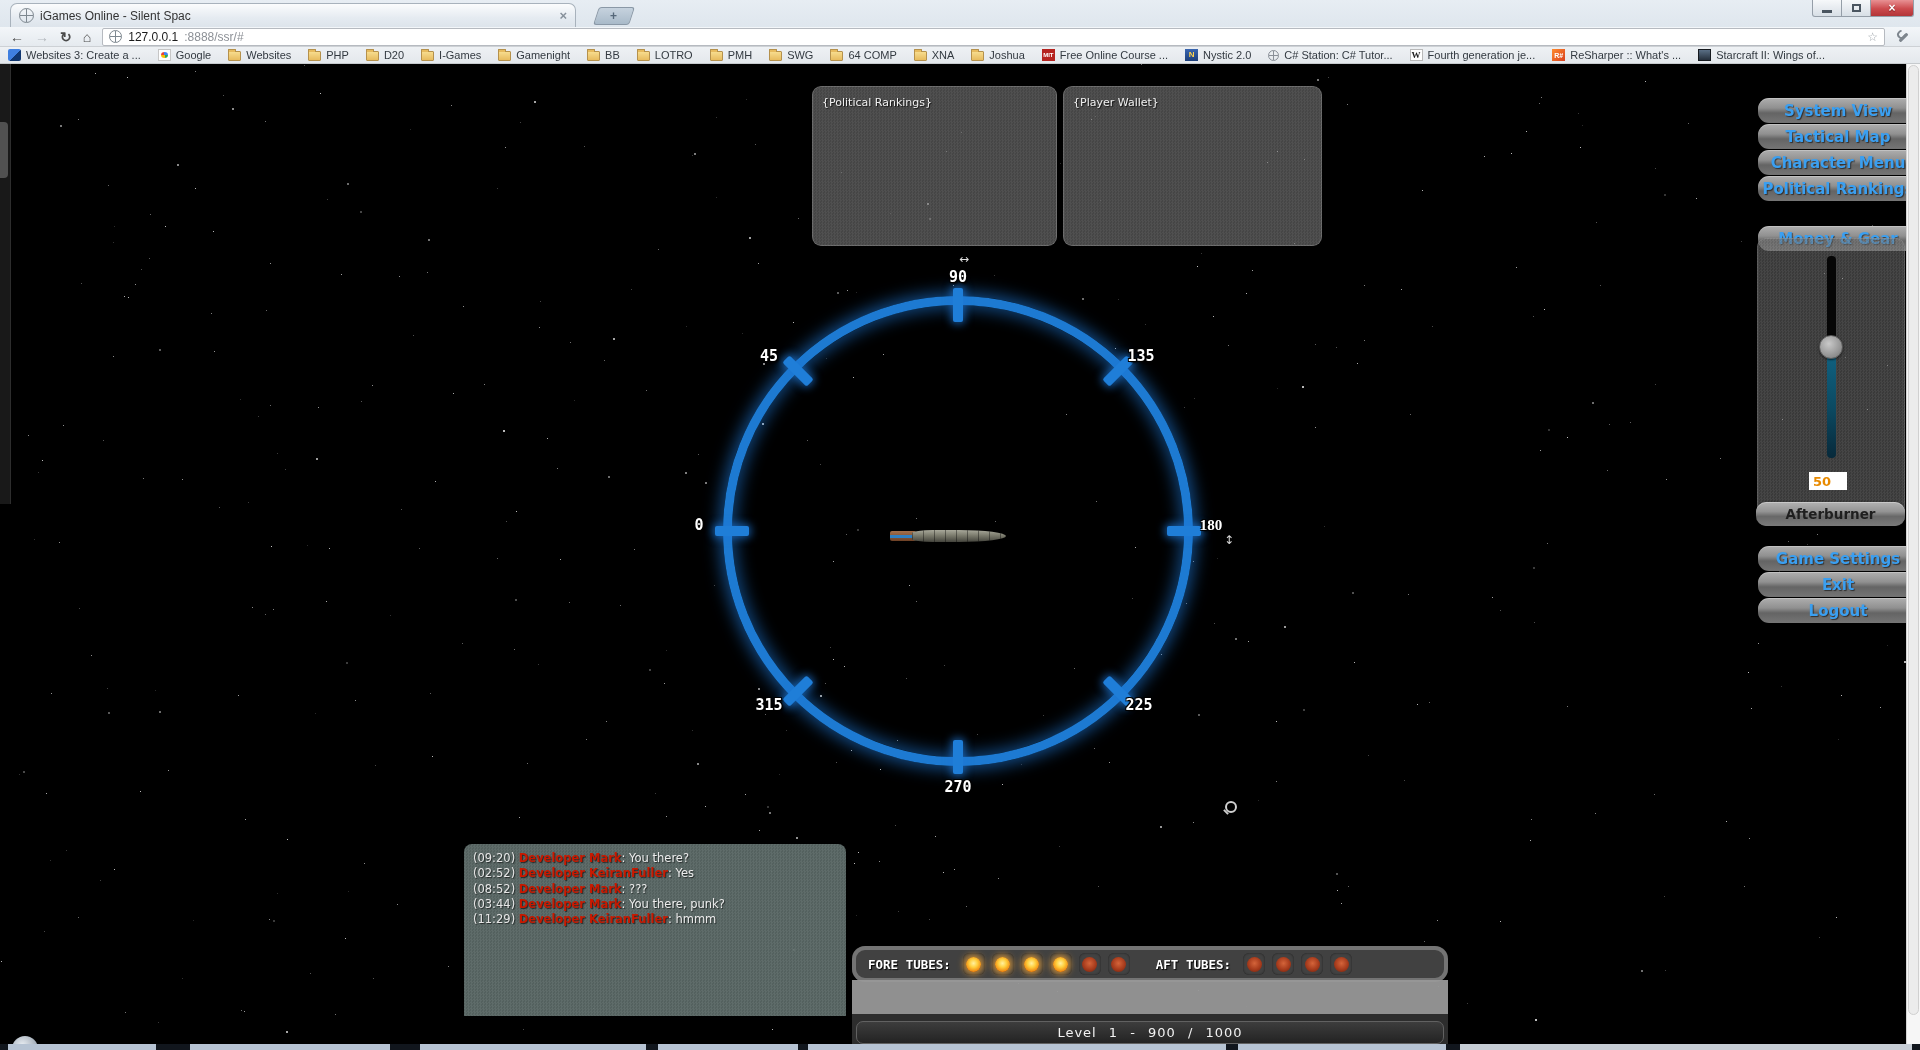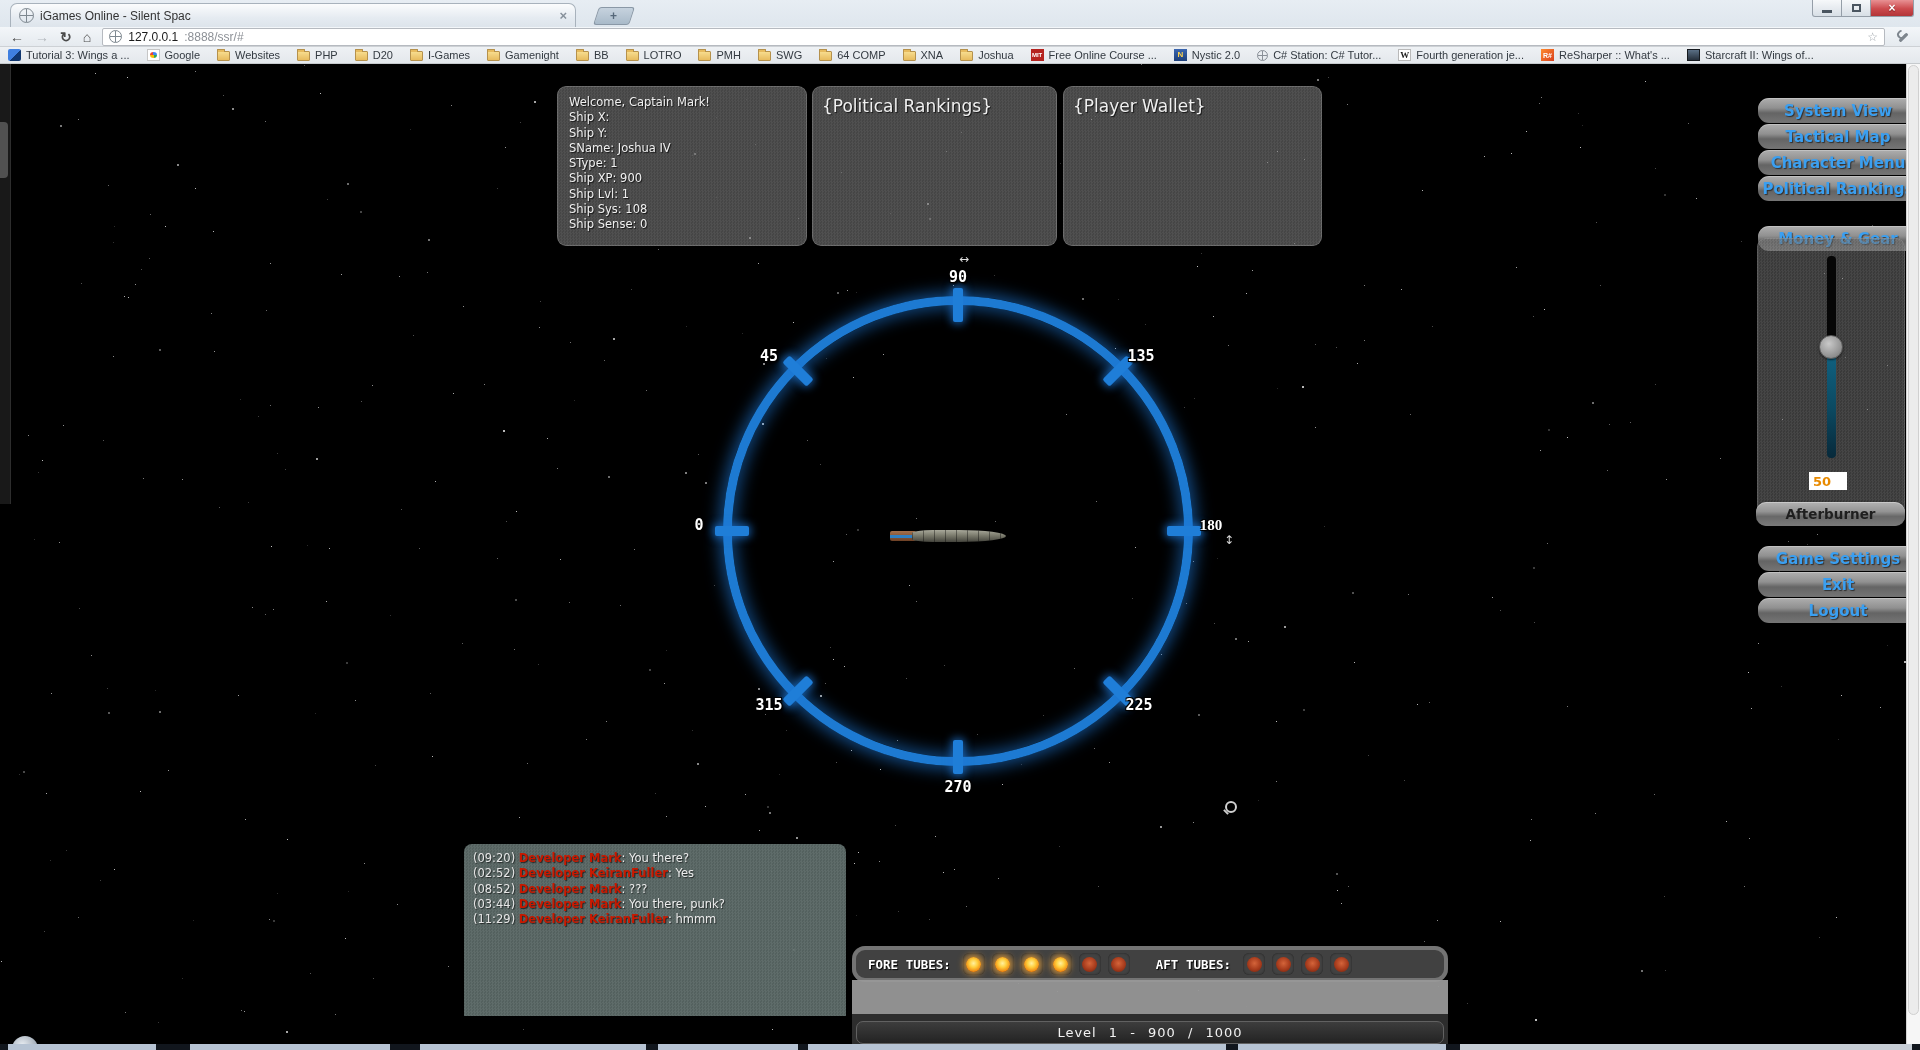--- a/index.html
+++ b/index.html
@@ -75,21 +75,21 @@
   .left-tab{position:absolute;left:0;top:58px;width:8px;height:56px;background:#515151;border-radius:0 4px 4px 0;}
 
   .gpanel{position:absolute;top:22px;height:160px;background:rgba(122,122,122,.58);border-radius:9px;
           box-shadow:inset 0 0 0 1px rgba(195,195,195,.28),0 1px 3px rgba(0,0,0,.5);
           background-image:repeating-conic-gradient(rgba(150,150,150,.10) 0 25%,rgba(60,60,60,.08) 0 50%);
           background-size:3px 3px;color:#f0f0f0;}
   .gpanel .line{font-size:11.5px;line-height:15.3px;text-shadow:1px 1px 1px rgba(0,0,0,.75);}
   #panel-info{left:557px;width:250px;padding:9px 12px;box-sizing:border-box;}
   #panel-rank{left:812px;width:245px;}
   #panel-wallet{left:1063px;width:259px;}
-  .gpanel-title{font-size:17px;padding:10px 0 0 10px;text-shadow:1px 1px 1px rgba(0,0,0,.75);}
+  .gpanel-title{font-size:11px;padding:10px 0 0 10px;text-shadow:1px 1px 1px rgba(0,0,0,.75);}
 
   
   .ring{position:absolute;left:723px;top:232px;width:452px;height:452px;border:9px solid #1d7ad2;border-radius:50%;
         box-shadow:0 0 16px 4px rgba(30,120,215,.6),inset 0 0 16px 4px rgba(30,120,215,.55);}
   .tick{position:absolute;background:#1f7ed8;border-radius:2px;box-shadow:0 0 8px 2px rgba(30,120,215,.7);}
   .tick.v{width:10px;height:34px;}
   .tick.h{width:34px;height:10px;}
   .t90{left:953px;top:224px;} .t270{left:953px;top:676px;}
   .t0{left:715px;top:462px;}  .t180{left:1167px;top:462px;}
   .t45{left:793px;top:290px;transform:rotate(-45deg);}
@@ -219,21 +219,21 @@
         <span class="glb small"></span>
         <span class="url-host">127.0.0.1</span>
           <span class="url-rest">:8888/ssr/#</span>
         <span class="omni-star">☆</span>
       </div>
       <span class="wrench-icon"></span>
     </div>
     <div class="bookmarksbar">
       <div class="bm">
           <span class="fv fv-tutorial"></span>
-          <span>Tutorial 3: Wings a ...</span>
+          <span>Websites 3: Create a ...</span>
         </div>
       <div class="bm">
           <span class="fv fv-google"></span>
           <span>Google</span>
         </div>
       <div class="bm">
           <span class="fv fv-folder"></span>
           <span>Websites</span>
         </div>
       <div class="bm">
@@ -736,31 +736,20 @@
         <i style="left: 1654px; top: 730px; height: 1px; width: 1px; opacity: 0.55;"></i>
         <i style="left: 1817px; top: 470px; height: 1px; width: 1px; opacity: 0.63;"></i>
         <i style="left: 1023px; top: 689px; height: 1px; width: 1px; opacity: 0.41;"></i>
         <i style="left: 998px; top: 814px; height: 1px; width: 1px; opacity: 0.73;"></i>
         <i style="left: 287px; top: 775px; height: 1px; width: 1px; opacity: 0.98;"></i>
         <i style="left: 570px; top: 278px; height: 1px; width: 1px; opacity: 0.58;"></i>
       </div>
     <div class="left-strip"></div>
     <div class="left-tab"></div>
 
-    <div class="gpanel" id="panel-info">
-      <div class="line">Welcome, Captain Mark!</div>
-      <div class="line">Ship X:</div>
-      <div class="line">Ship Y:</div>
-      <div class="line">SName: Joshua IV</div>
-      <div class="line">SType: 1</div>
-      <div class="line">Ship XP: 900</div>
-      <div class="line">Ship Lvl: 1</div>
-      <div class="line">Ship Sys: 108</div>
-      <div class="line">Ship Sense: 0</div>
-    </div>
     <div class="gpanel" id="panel-rank">
       <div class="gpanel-title">{Political Rankings}</div>
     </div>
     <div class="gpanel" id="panel-wallet">
       <div class="gpanel-title">{Player Wallet}</div>
     </div>
 
     <div class="ring"></div>
     <div class="tick v t90"></div>
     <div class="tick v t270"></div>

